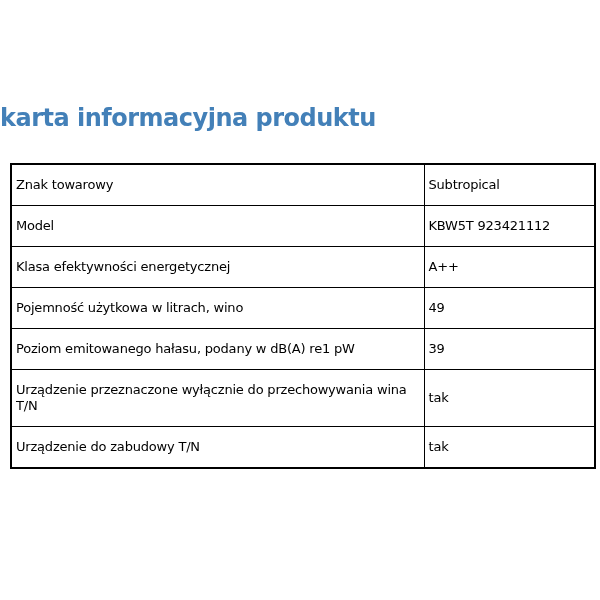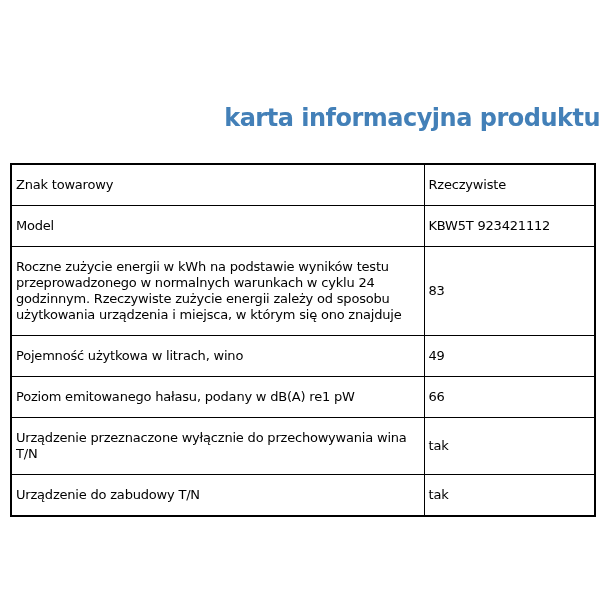--- a/index.html
+++ b/index.html
@@ -13,21 +13,21 @@
     position: relative;
     overflow: hidden;
     font-family: "DejaVu Sans", "Liberation Sans", sans-serif;
     color: #000;
   }
   .page-title {
     position: absolute;
     top: 104px;
     left: 0;
     width: 600px;
-    text-align: right;
+    text-align: left;
     font-weight: bold;
     font-size: 24px;
     letter-spacing: -0.5px;
   }
   table.spec-table {
     position: absolute;
     left: 10px;
     top: 163px;
     width: 584px;
     border-collapse: collapse;
@@ -55,37 +55,37 @@
   <div class="page-title" style="color: rgb(67, 128, 184);">karta informacyjna produktu</div>
 
   <table class="spec-table">
     <colgroup>
         <col class="c1">
         <col class="c2">
       </colgroup>
     <tbody>
       <tr>
         <td>Znak towarowy</td>
-        <td>Rzeczywiste</td>
+        <td>Subtropical</td>
       </tr>
       <tr>
         <td>Model</td>
         <td>KBW5T 923421112</td>
       </tr>
       <tr>
-        <td>Roczne zużycie energii w kWh na podstawie wyników testu przeprowadzonego w normalnych warunkach w cyklu 24 godzinnym. Rzeczywiste zużycie energii zależy od sposobu użytkowania urządzenia i miejsca, w którym się ono znajduje</td>
-        <td>83</td>
+        <td>Klasa efektywności energetycznej</td>
+        <td>A++</td>
       </tr>
       <tr>
         <td>Pojemność użytkowa w litrach, wino</td>
         <td>49</td>
       </tr>
       <tr>
         <td>Poziom emitowanego hałasu, podany w dB(A) re1 pW</td>
-        <td>66</td>
+        <td>39</td>
       </tr>
       <tr>
         <td>Urządzenie przeznaczone wyłącznie do przechowywania wina T/N</td>
         <td>tak</td>
       </tr>
       <tr>
         <td>Urządzenie do zabudowy T/N</td>
         <td>tak</td>
       </tr>
     </tbody>

